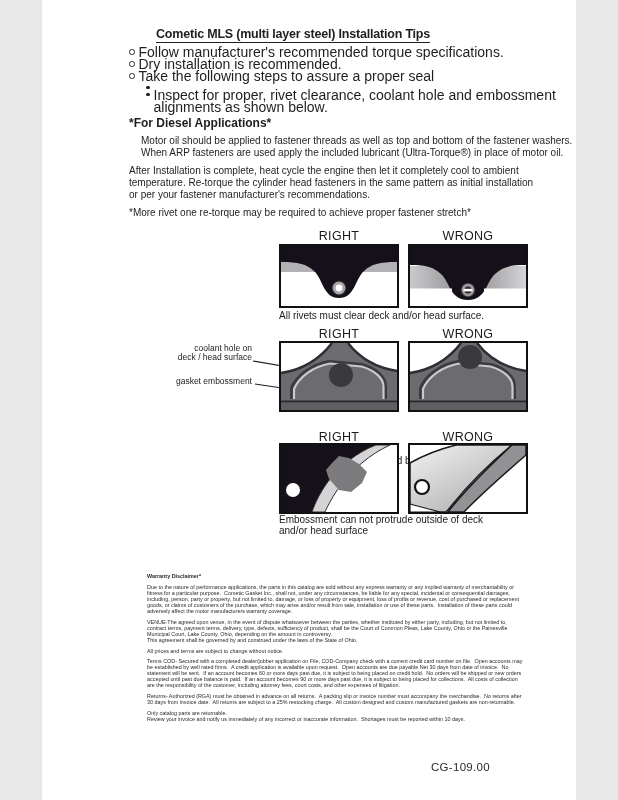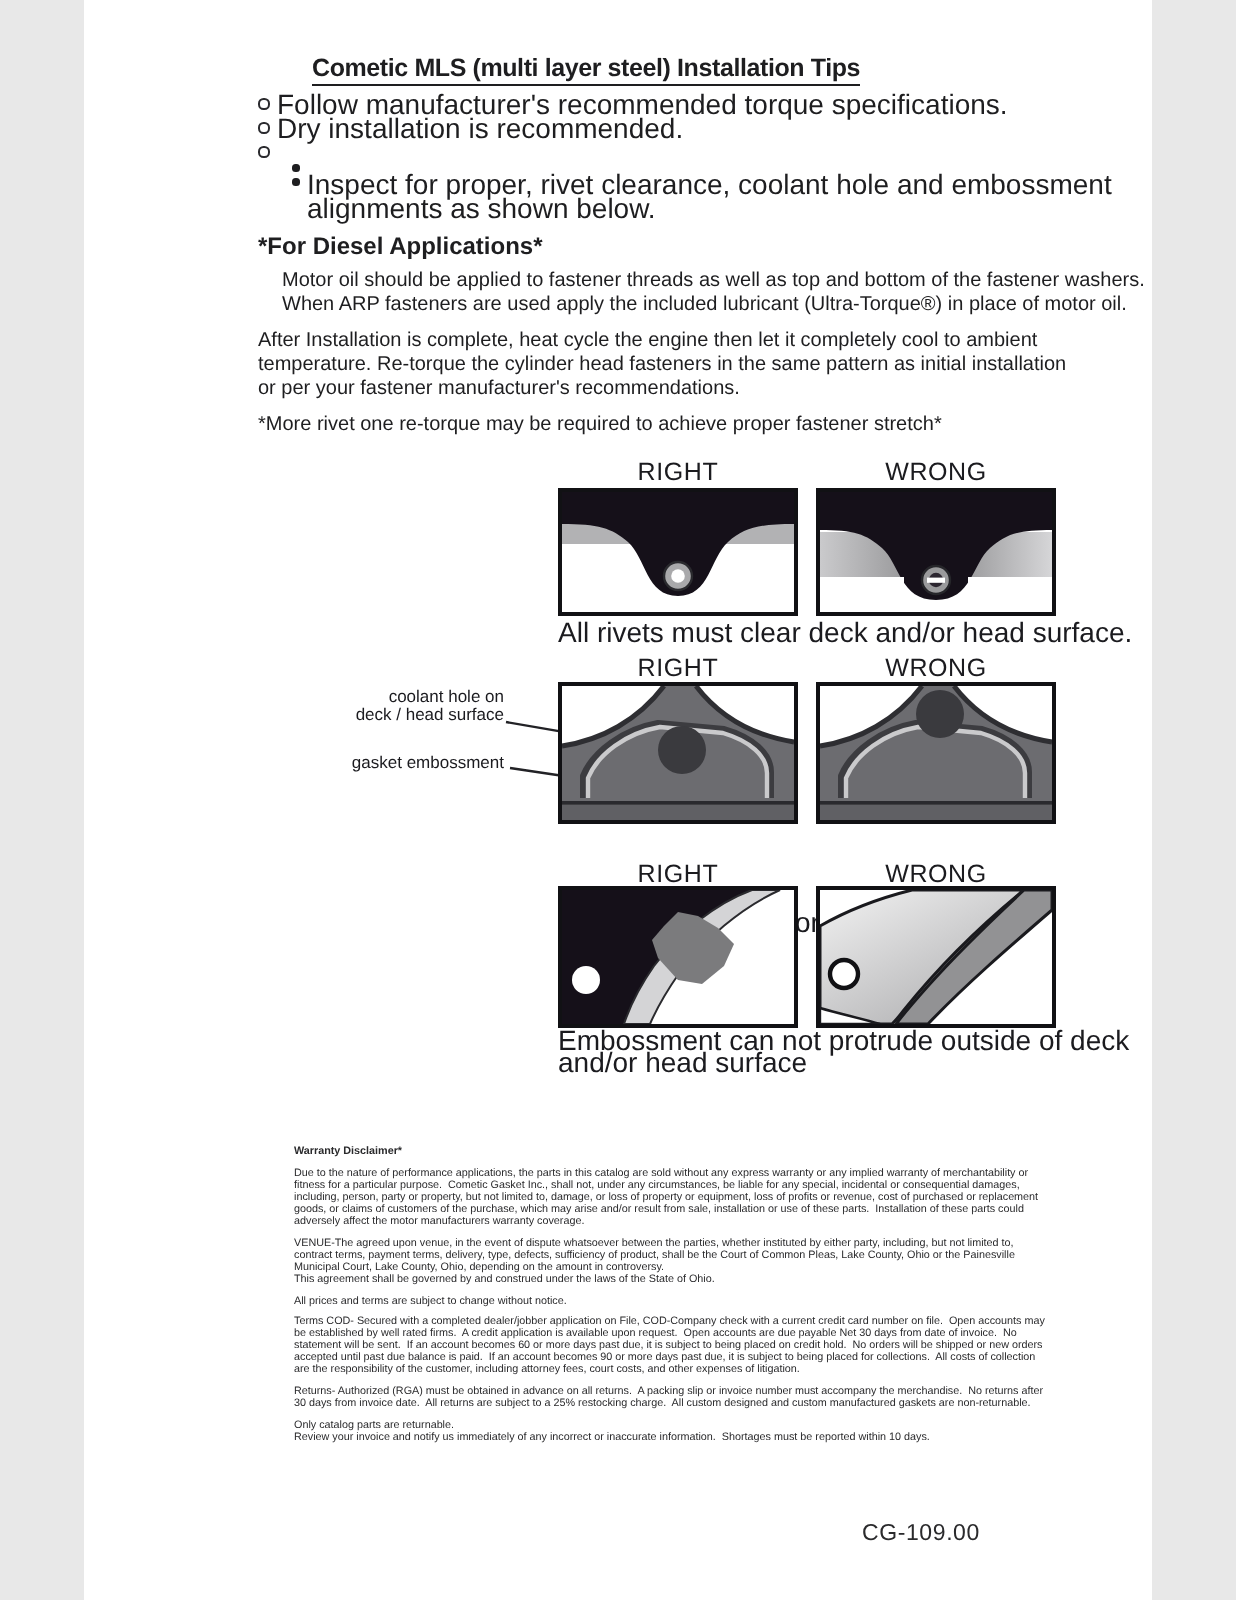--- a/index.html
+++ b/index.html
@@ -17,21 +17,21 @@
   .tip-row.sub{margin-left:17px;}
   .o-marker{flex:0 0 auto;width:3.5px;height:3.5px;border:1px solid #2a2a2e;border-radius:50%;margin:3px 4px 0 0;}
   .b-marker{flex:0 0 auto;width:3.5px;height:3.5px;background:#1e1e20;border-radius:50%;margin:3.5px 4px 0 0;}
   .diesel-heading{position:absolute;left:87px;top:116px;font-size:12px;font-weight:bold;}
   .body-para{position:absolute;left:87px;font-size:10px;line-height:12px;width:440px;white-space:pre-line;}
   .p1{top:135px;margin-left:12px;}
   .p2{top:165px;}
   .note{top:207px;}
   .fig-label{position:absolute;width:120px;text-align:center;font-size:12.5px;letter-spacing:0.3px;color:#1b1b1f;}
   .fig-box{position:absolute;width:120px;display:block;}
-  .fig-caption{position:absolute;font-size:14px;line-height:10.5px;color:#1b1b1f;white-space:pre-line;}
+  .fig-caption{position:absolute;font-size:10px;line-height:10.5px;color:#1b1b1f;white-space:pre-line;}
   .ann-label{position:absolute;left:100px;width:110px;text-align:right;font-size:8.5px;line-height:9.2px;color:#1b1b1f;white-space:pre-line;}
   .connector{position:absolute;left:206px;top:347px;}
   .legal{position:absolute;left:105px;top:574px;width:415px;font-size:5.4px;line-height:5.95px;color:#2a2a2c;}
   .legal-heading{font-weight:bold;margin-bottom:5px;}
   .legal p{margin:0 0 5px 0;white-space:pre-wrap;}
   .page-number{position:absolute;left:389px;top:761px;font-size:11.5px;letter-spacing:0.3px;color:#2a2a2c;}
 </style>
 </head>
 <body>
 
@@ -43,20 +43,21 @@
     <div class="tip-row">
       <span class="o-marker"></span>
       <span>Follow manufacturer's recommended torque specifications.</span>
     </div>
     <div class="tip-row">
       <span class="o-marker"></span>
       <span>Dry installation is recommended.</span>
     </div>
     <div class="tip-row">
       <span class="o-marker"></span>
+      <span>Take the following steps to assure a proper seal</span>
     </div>
     <div class="tip-row sub">
       <span class="b-marker"></span>
     </div>
     <div class="tip-row sub">
       <span class="b-marker"></span>
       <span>Inspect for proper, rivet clearance, coolant hole and embossment alignments as shown below.</span>
     </div>
   </div>
 

